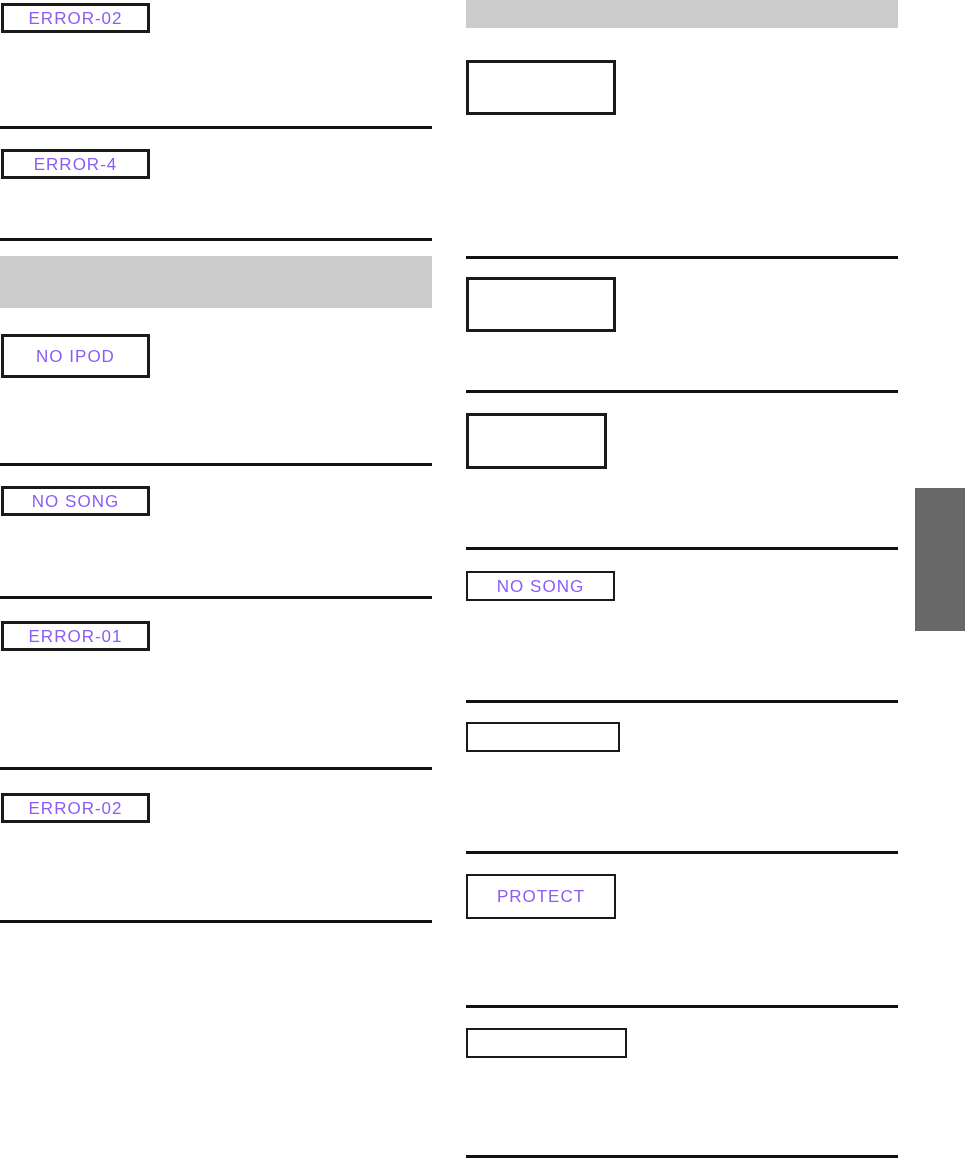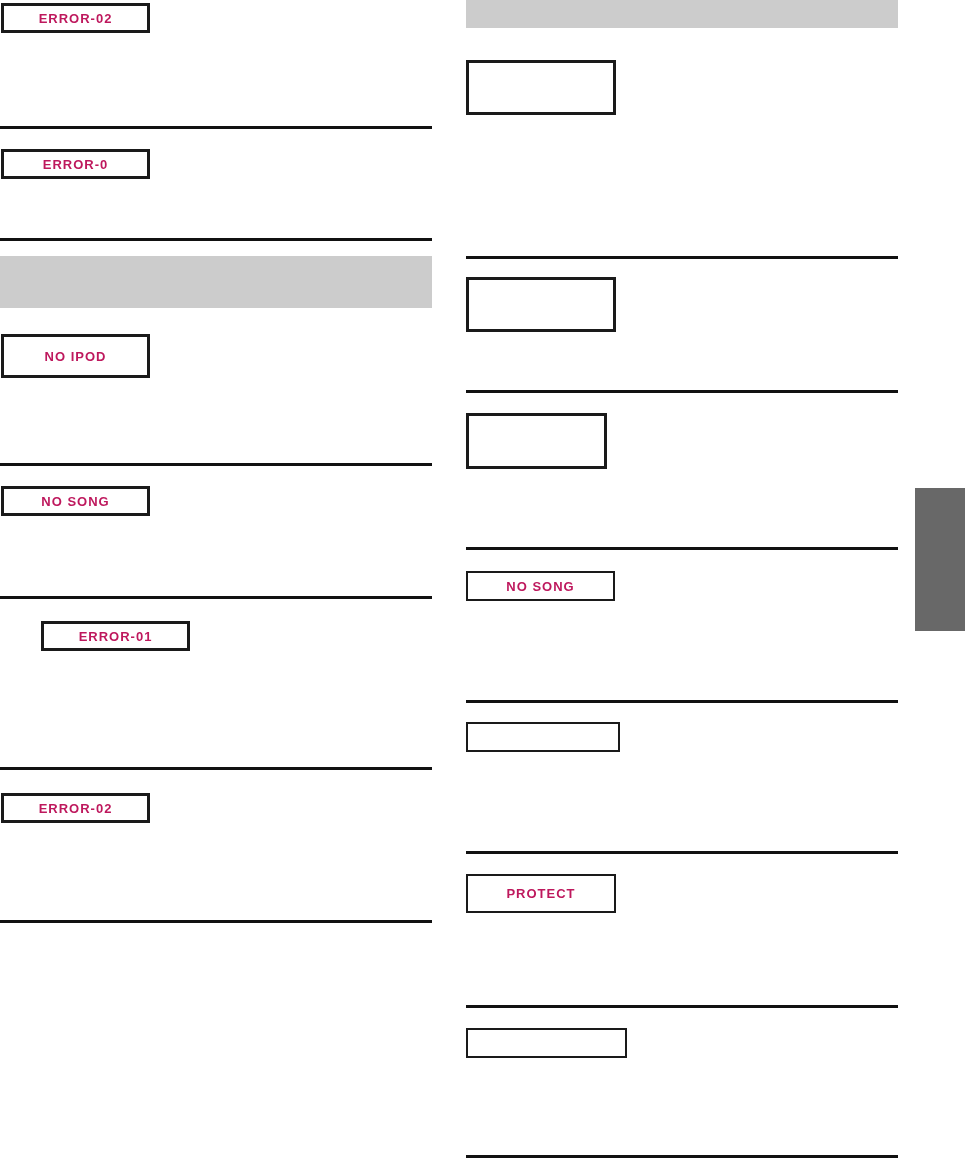--- a/index.html
+++ b/index.html
@@ -33,24 +33,24 @@
     background: #ffffff;
     display: flex;
     align-items: center;
     justify-content: center;
     box-sizing: border-box;
   }
   .dbox.thin {
     border-width: 2px;
   }
   .dbox span {
-    font-weight: bold;
-    font-size: 13px;
+    font-weight: normal;
+    font-size: 17px;
     letter-spacing: 1px;
-    color: #be185d;
+    color: #8b5cf6;
     white-space: nowrap;
     line-height: 1;
   }
   
   .side-tab {
     position: absolute;
     background: #686868;
   }
 </style>
 </head>
@@ -58,42 +58,42 @@
 
 <div class="page">
 
   <div class="dbox" style="left:1px; top:3px; width:149px; height:30px;">
     <span>ERROR-02</span>
   </div>
 
   <div class="rule" style="left:0; top:126px; width:432px;"></div>
 
   <div class="dbox" style="left:1px; top:149px; width:149px; height:30px;">
-    <span>ERROR-0</span>
+    <span>ERROR-4</span>
   </div>
 
   <div class="rule" style="left:0; top:238px; width:432px;"></div>
 
   <div class="banner" style="left:0; top:256px; width:432px; height:52px;">
     <span></span>
   </div>
 
   <div class="dbox" style="left:1px; top:334px; width:149px; height:44px;">
     <span>NO IPOD</span>
   </div>
 
   <div class="rule" style="left:0; top:463px; width:432px;"></div>
 
   <div class="dbox" style="left:1px; top:486px; width:149px; height:30px;">
     <span>NO SONG</span>
   </div>
 
   <div class="rule" style="left:0; top:596px; width:432px;"></div>
 
-  <div class="dbox" style="left:1px; top:621px; width:149px; height:30px;margin-left:40px;">
+  <div class="dbox" style="left:1px; top:621px; width:149px; height:30px;">
     <span>ERROR-01</span>
   </div>
 
   <div class="rule" style="left:0; top:767px; width:432px;"></div>
 
   <div class="dbox" style="left:1px; top:793px; width:149px; height:30px;">
     <span>ERROR-02</span>
   </div>
 
   <div class="rule" style="left:0; top:920px; width:432px;"></div>
@@ -125,21 +125,21 @@
   </div>
 
   <div class="rule" style="left:466px; top:700px; width:432px;"></div>
 
   <div class="dbox thin" style="left:466px; top:722px; width:154px; height:30px;">
     <span></span>
   </div>
 
   <div class="rule" style="left:466px; top:851px; width:432px;"></div>
 
-  <div class="dbox thin" style="left:466px; top:874px; width:150px; height:39px;">
+  <div class="dbox thin" style="left:466px; top:874px; width:150px; height:45px;">
     <span>PROTECT</span>
   </div>
 
   <div class="rule" style="left:466px; top:1005px; width:432px;"></div>
 
   <div class="dbox thin" style="left:466px; top:1028px; width:161px; height:30px;">
     <span></span>
   </div>
 
   <div class="rule" style="left:466px; top:1155px; width:432px;"></div>

